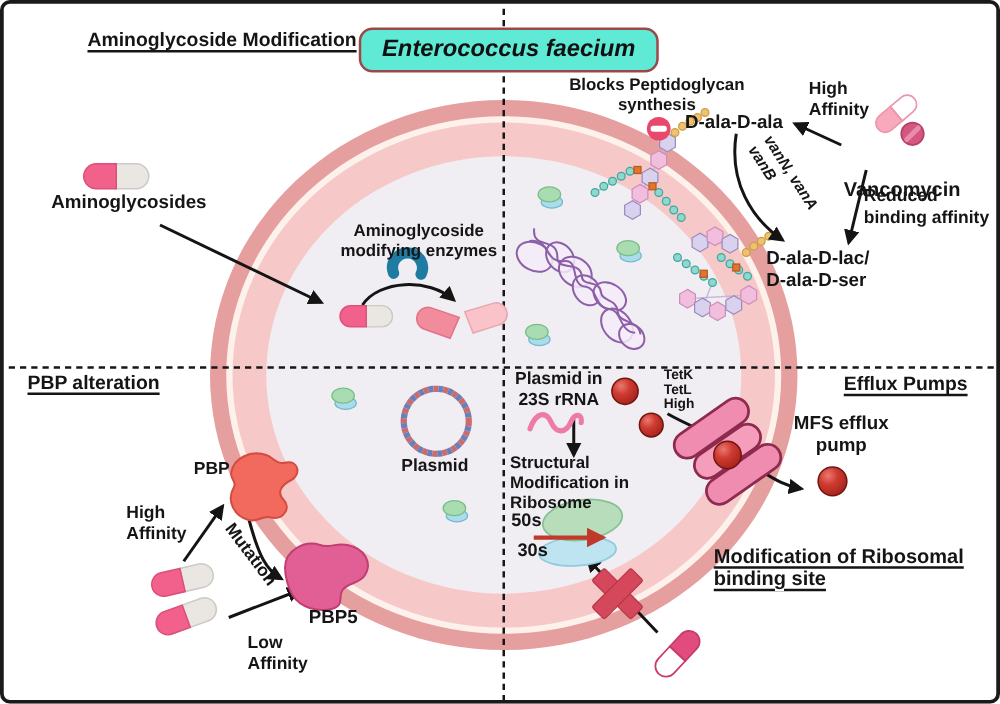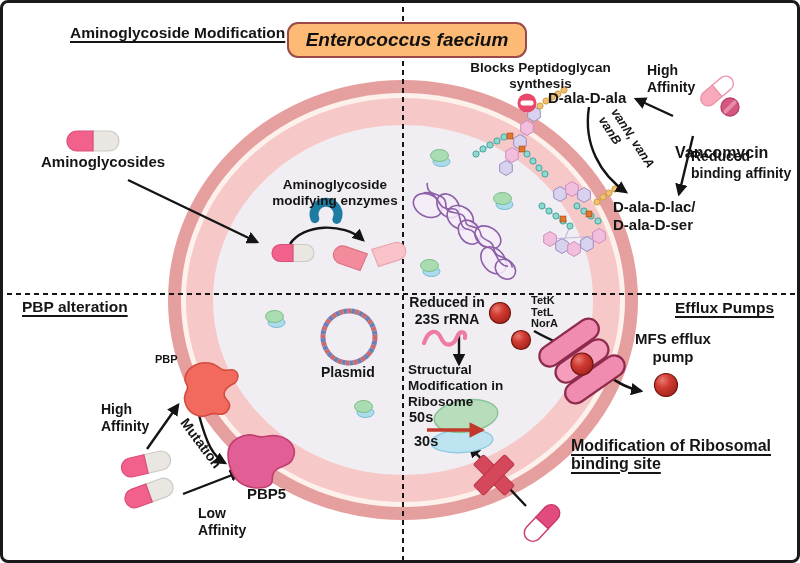--- a/index.html
+++ b/index.html
@@ -10,21 +10,21 @@
   }
   #art{position:absolute;left:0;top:0;z-index:1;}
   .t{
     position:absolute;z-index:3;font-weight:bold;color:#151515;
     white-space:pre-line;line-height:1.18;
   }
   .h{text-decoration:underline;text-decoration-thickness:2px;text-underline-offset:3px;}
   .ctr{text-align:center;}
   #title-box{
     position:absolute;z-index:3;left:284px;top:19px;width:236px;height:32px;
-    background:#fdba74;border:2.5px solid #9c4848;border-radius:11px;
+    background:#5eead4;border:2.5px solid #9c4848;border-radius:11px;
     display:flex;align-items:center;justify-content:center;
     font-style:italic;font-weight:bold;font-size:19px;color:#111;
   }
   .rot{transform-origin:center center;}
 </style>
 </head>
 <body>
 
 <div id="canvas">
 
@@ -244,52 +244,52 @@
 
 <div id="title-box">
   <span>Enterococcus faecium</span>
 </div>
 
 <div class="t h" style="left:19px;top:21px;font-size:15.5px;margin-left:48px;">Aminoglycoside Modification</div>
 <div class="t ctr" style="left:262px;top:174px;width:140px;font-size:13.5px;">Aminoglycoside
 modifying enzymes</div>
 <div class="t" style="left:38px;top:150px;font-size:15px;">Aminoglycosides</div>
 
-<div class="t ctr" style="left:460px;top:57px;width:155px;font-size:13.5px;">Blocks Peptidoglycan
+<div class="t ctr" style="left:445px;top:57px;width:155px;font-size:13.5px;">Blocks Peptidoglycan
 synthesis</div>
 <div class="t" style="left:545px;top:86px;font-size:15px;">D-ala-D-ala</div>
 <div class="t" style="left:644px;top:59px;font-size:14px;">High
 Affinity</div>
 <div class="t" style="left:672px;top:107px;font-size:16px;margin-top:34px;">Vancomycin</div>
 <div class="t rot" style="left:585px;top:132px;width:86px;font-size:12.5px;font-style:italic;transform:rotate(57deg);">vanN, vanA
 vanB</div>
 <div class="t" style="left:688px;top:145px;font-size:14px;">Reduced
 binding affinity</div>
 <div class="t" style="left:610px;top:195px;font-size:15px;">D-ala-D-lac/
 D-ala-D-ser</div>
 
 <div class="t h" style="left:19px;top:295px;font-size:15.5px;">PBP alteration</div>
-<div class="t" style="left:152px;top:350px;font-size:11px;">PBP</div>
+<div class="t" style="left:152px;top:363px;font-size:14px;">PBP</div>
 <div class="t" style="left:98px;top:398px;font-size:14px;">High
 Affinity</div>
 <div class="t rot ctr" style="left:160px;top:432px;width:76px;font-size:14px;transform:rotate(53deg);">Mutation</div>
 <div class="t" style="left:244px;top:482px;font-size:15px;">PBP5</div>
 <div class="t" style="left:195px;top:502px;font-size:14px;">Low
 Affinity</div>
 
 <div class="t" style="left:318px;top:361px;font-size:14px;text-align:center;">Plasmid</div>
 
 <div class="t h" style="left:672px;top:296px;font-size:15.5px;">Efflux Pumps</div>
 <div class="t" style="left:528px;top:292px;font-size:11px;line-height:1.05;">TetK
 TetL
-NorA</div>
+High</div>
 <div class="t ctr" style="left:620px;top:327px;width:100px;font-size:15px;">MFS efflux
 pump</div>
 
-<div class="t ctr" style="left:400px;top:291px;width:88px;font-size:14px;">Reduced in
+<div class="t ctr" style="left:400px;top:291px;width:88px;font-size:14px;">Plasmid in
 23S rRNA</div>
 <div class="t" style="left:405px;top:359px;font-size:13.5px;">Structural
 Modification in
 Ribosome</div>
 <div class="t" style="left:406px;top:406px;font-size:14.5px;">50s</div>
 <div class="t" style="left:411px;top:430px;font-size:14.5px;">30s</div>
 <div class="t h" style="left:568px;top:434px;font-size:16px;line-height:1.1;">Modification of Ribosomal
 binding site</div>
 
 </div>

